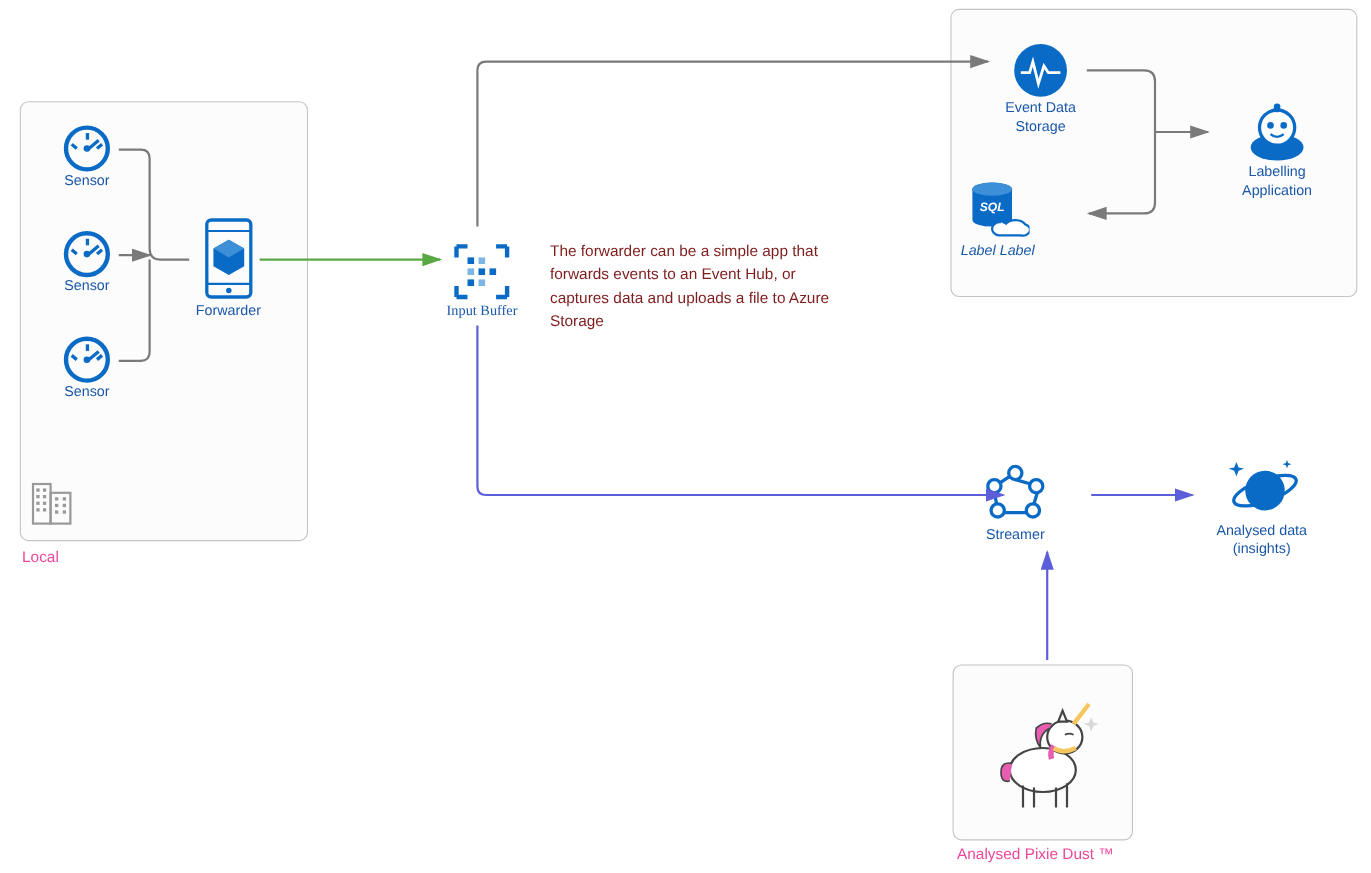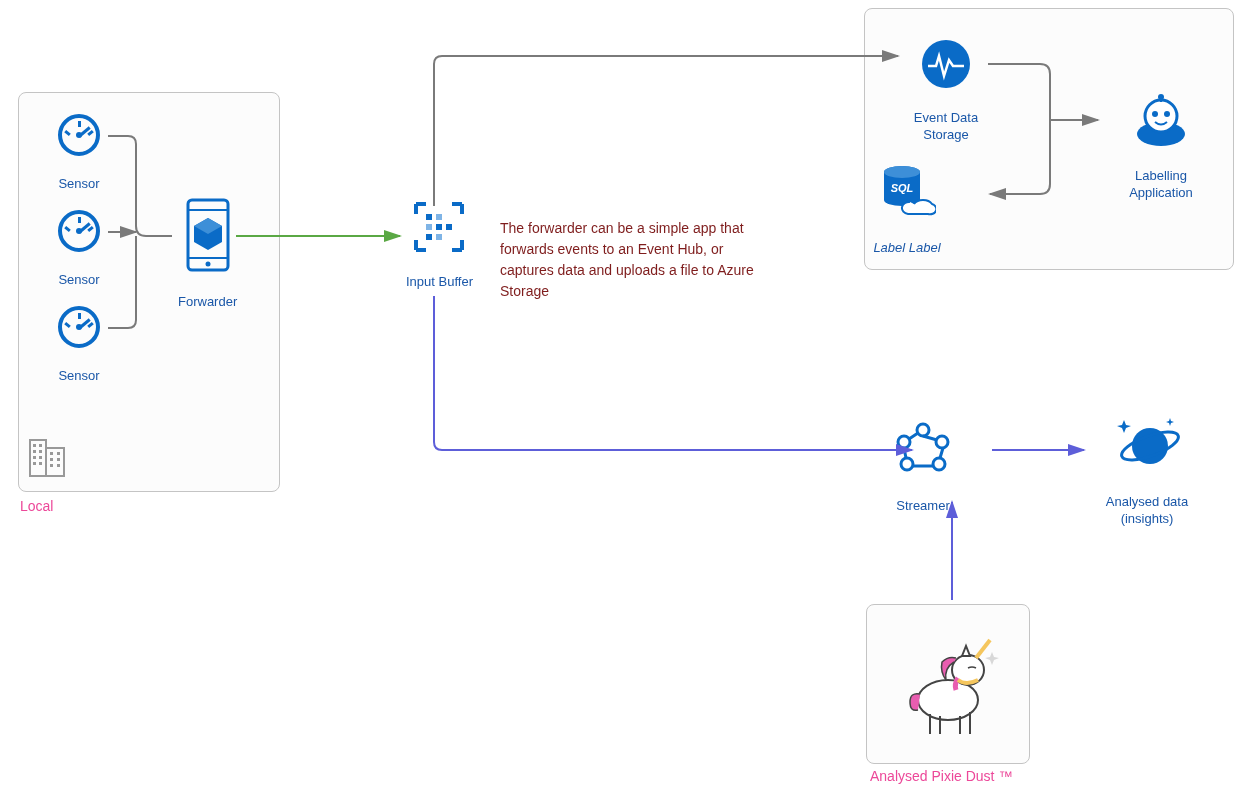--- a/index.html
+++ b/index.html
@@ -25,21 +25,21 @@
   .node {
     position: absolute;
     display: flex;
     flex-direction: column;
     align-items: center;
     text-align: center;
   }
   .node-label {
     color: #1a57a8;
     font-size: 13px;
-    margin-top: 20px;
+    margin-top: 0;
     line-height: 1.3;
   }
   .desc {
     position: absolute;
     color: #7f1d1d;
     font-size: 14px;
     line-height: 1.5;
     width: 260px;
   }
   svg.canvas {
@@ -134,21 +134,21 @@
       <rect x="11" y="28" width="3" height="3" fill="#999"></rect>
     <rect x="22" y="18" width="3" height="3" fill="#999"></rect>
       <rect x="29" y="18" width="3" height="3" fill="#999"></rect>
     <rect x="22" y="24" width="3" height="3" fill="#999"></rect>
       <rect x="29" y="24" width="3" height="3" fill="#999"></rect>
     <rect x="22" y="30" width="3" height="3" fill="#999"></rect>
       <rect x="29" y="30" width="3" height="3" fill="#999"></rect>
   </svg>
 </div>
 
-<div class="node" style="left:406px; top:200px;">
+<div class="node" style="left:406px; top:220px;font-family:Liberation Serif, serif;">
   <svg width="54" height="54">
     <path d="M4 4 L4 14 M4 4 L14 4 M50 4 L40 4 M50 4 L50 14 M4 50 L4 40 M4 50 L14 50 M50 50 L50 40 M50 50 L40 50" stroke="#0a6bc7" stroke-width="4" fill="none"></path>
     <rect x="14" y="14" width="6" height="6" fill="#0a6bc7"></rect>
     <rect x="24" y="14" width="6" height="6" fill="#7fb4e6"></rect>
     <rect x="14" y="24" width="6" height="6" fill="#7fb4e6"></rect>
     <rect x="24" y="24" width="6" height="6" fill="#0a6bc7"></rect>
     <rect x="34" y="24" width="6" height="6" fill="#0a6bc7"></rect>
     <rect x="14" y="34" width="6" height="6" fill="#0a6bc7"></rect>
     <rect x="24" y="34" width="6" height="6" fill="#7fb4e6"></rect>
   </svg>

